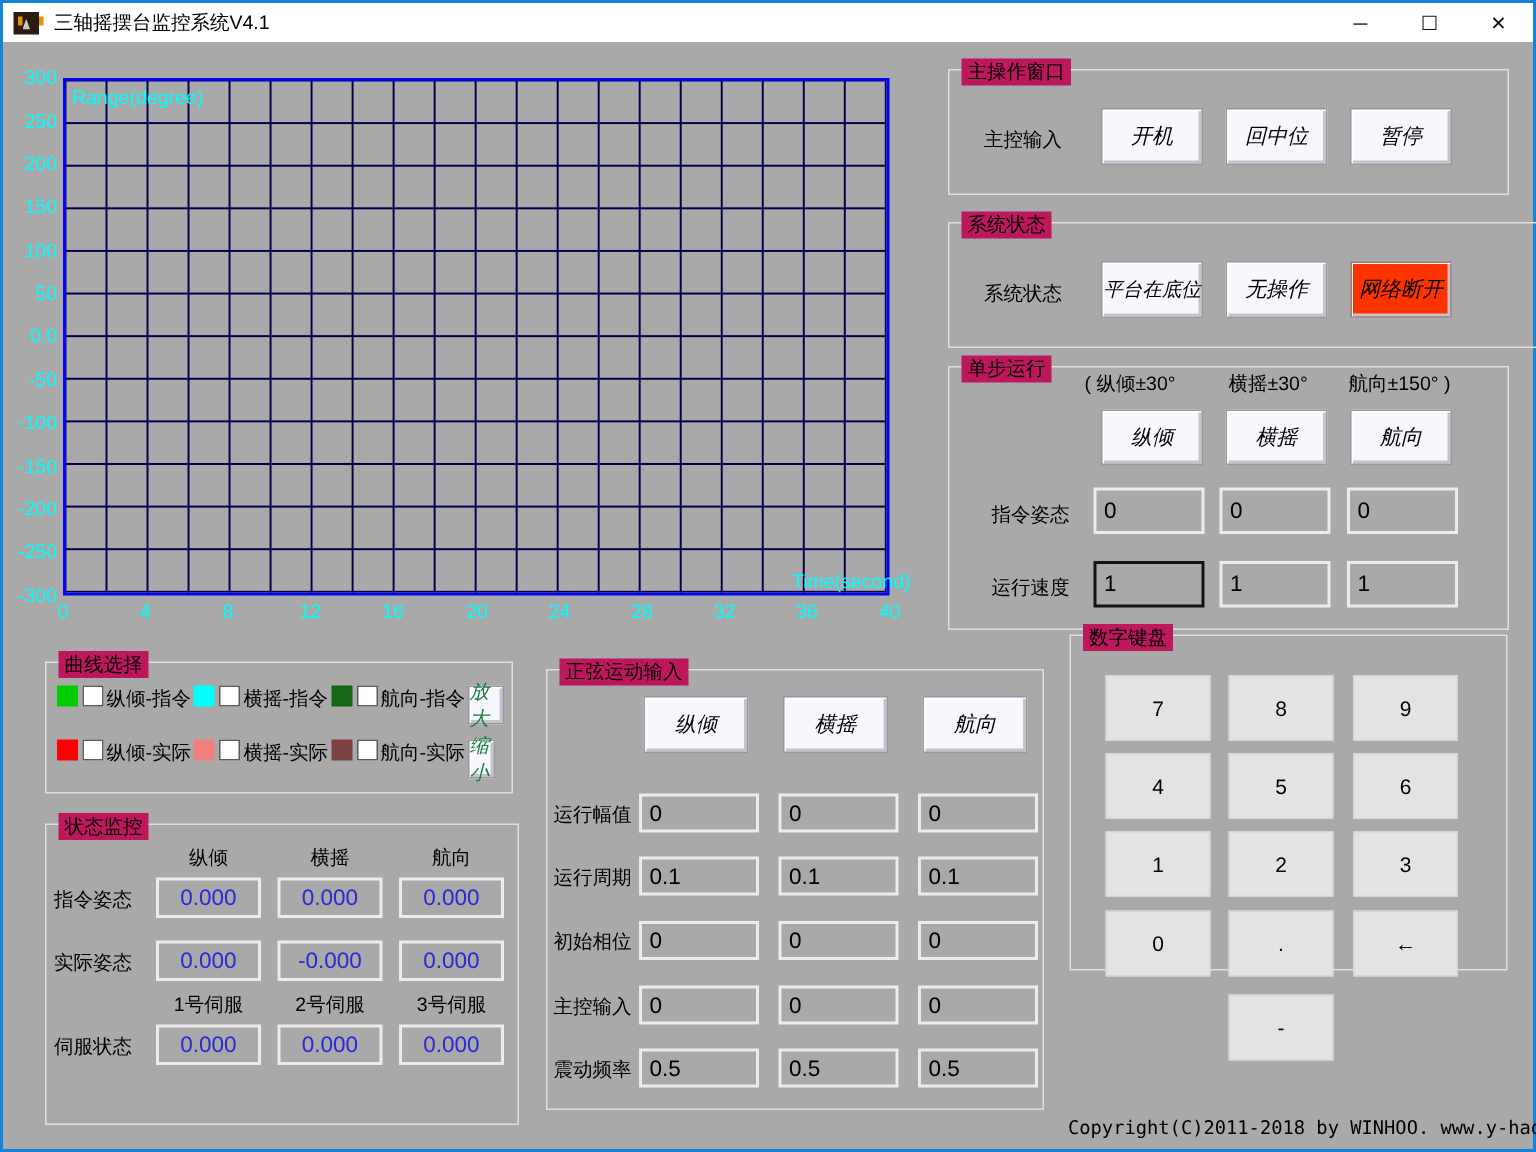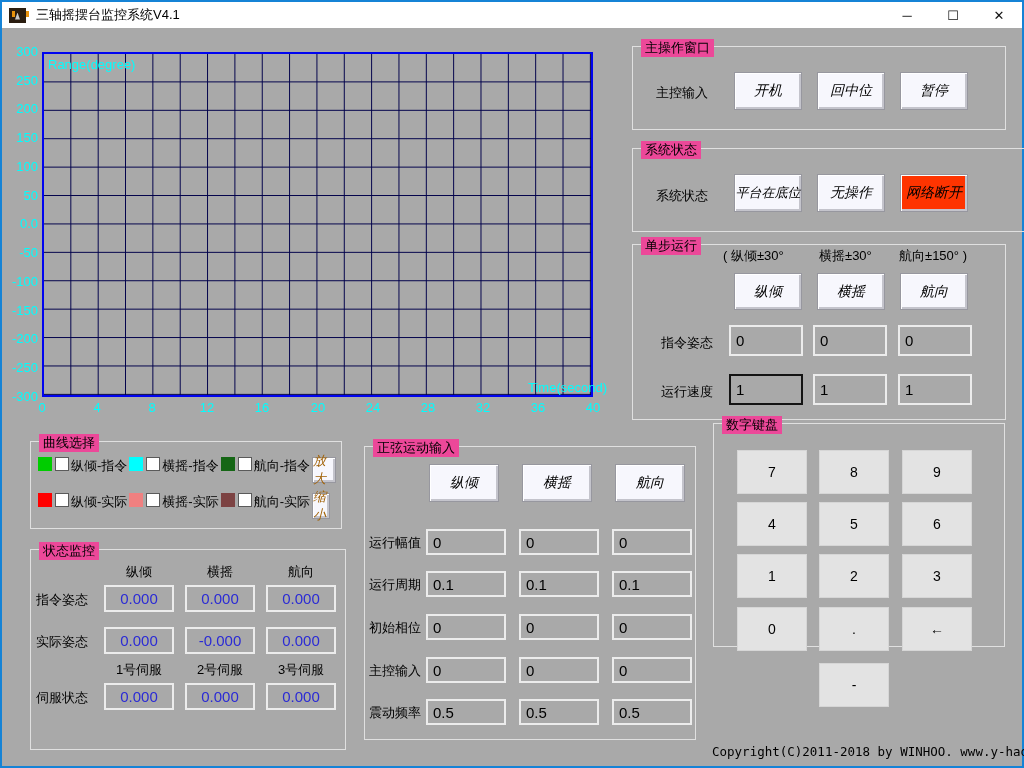--- a/index.html
+++ b/index.html
@@ -12,25 +12,25 @@
   .title-text{margin-left:10px;font-size:13px;color:#000;}
   .win-controls{margin-left:auto;display:flex;}
   .win-btn{width:46px;height:26px;display:flex;align-items:center;justify-content:center;font-size:13px;color:#111;cursor:default;}
   
   .plot{position:absolute;left:42px;top:52px;width:551px;height:345px;box-sizing:border-box;border:2px solid #0004f0;background-image:linear-gradient(to right,#00004a 1px,transparent 1px),linear-gradient(to bottom,#00004a 1px,transparent 1px);background-size:calc(100%/20) calc(100%/12);background-position:-1px -1px;}
   .ylab{position:absolute;left:2px;width:36px;text-align:right;color:#00ffff;font-size:13px;}
   .xlab{position:absolute;top:400px;width:30px;text-align:center;color:#00ffff;font-size:13px;}
   .axis-title{position:absolute;color:#00ffff;font-size:13px;}
   
   .grp{position:absolute;border:1px solid #e0e0e0;box-sizing:border-box;}
-  .grp-title{position:absolute;top:-8px;left:8px;background:#ec4899;padding:0 4px;font-size:13px;color:#000;white-space:nowrap;}
+  .grp-title{position:absolute;top:-8px;left:8px;background:#be185d;padding:0 4px;font-size:13px;color:#000;white-space:nowrap;}
   .lab{position:absolute;font-size:13px;color:#000;white-space:nowrap;}
   
   .btn{position:absolute;box-sizing:border-box;background:#f7f7fd;border:1px solid #97979f;box-shadow:inset 1px 1px 0 #ffffff,inset -2px -2px 0 #c4c4cc;display:flex;align-items:center;justify-content:center;font-size:14px;color:#000;cursor:default;font-style:italic;}
-  .btn.small{font-size:13px;color:#a16207;}
+  .btn.small{font-size:13px;color:#15803d;}
   
   .field{position:absolute;box-sizing:border-box;background:#a9a9a9;border:2px solid #ececec;display:flex;align-items:center;padding-left:5px;font-size:15px;color:#000;}
   .field.focus{border:2px solid #141414;}
   
   .vbox{position:absolute;box-sizing:border-box;background:#a9a9a9;border:2px solid #ececec;display:flex;align-items:center;justify-content:center;font-size:15px;color:#2b2bd5;}
   .colhead{position:absolute;width:70px;text-align:center;font-size:13px;color:#000;}
   
   .curve-row{position:absolute;left:7px;display:flex;align-items:flex-start;}
   .swatch{width:14px;height:14px;flex:0 0 auto;}
   .cbx{width:12px;height:12px;background:#ffffff;border:1px solid #5a5a5a;margin-left:3px;flex:0 0 auto;}

